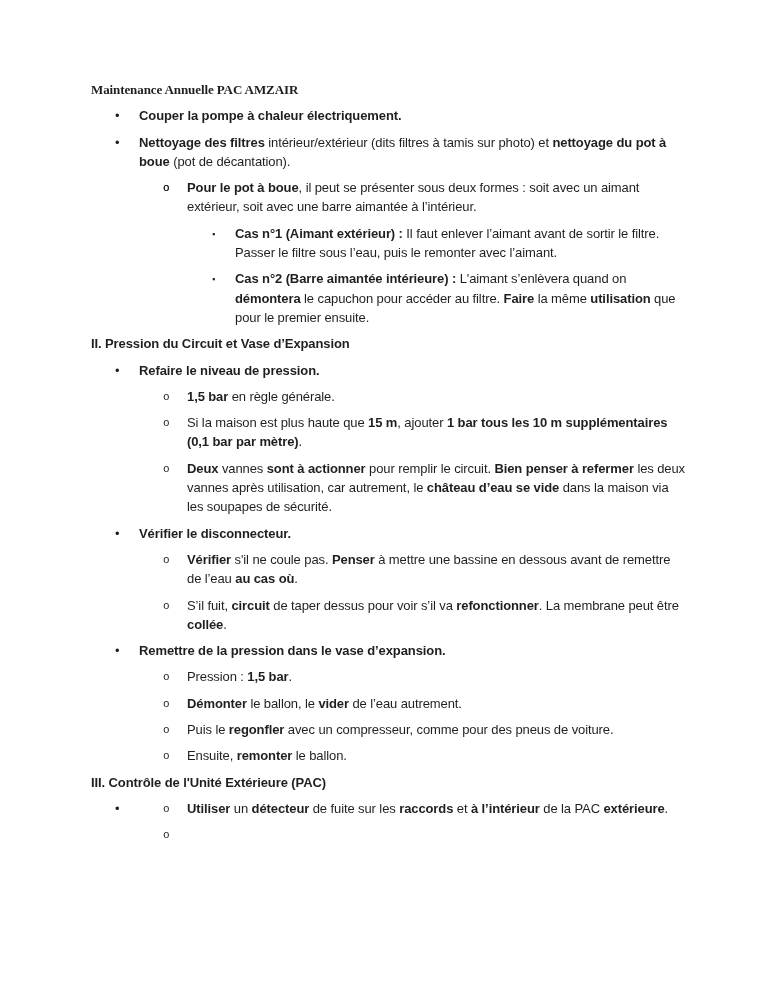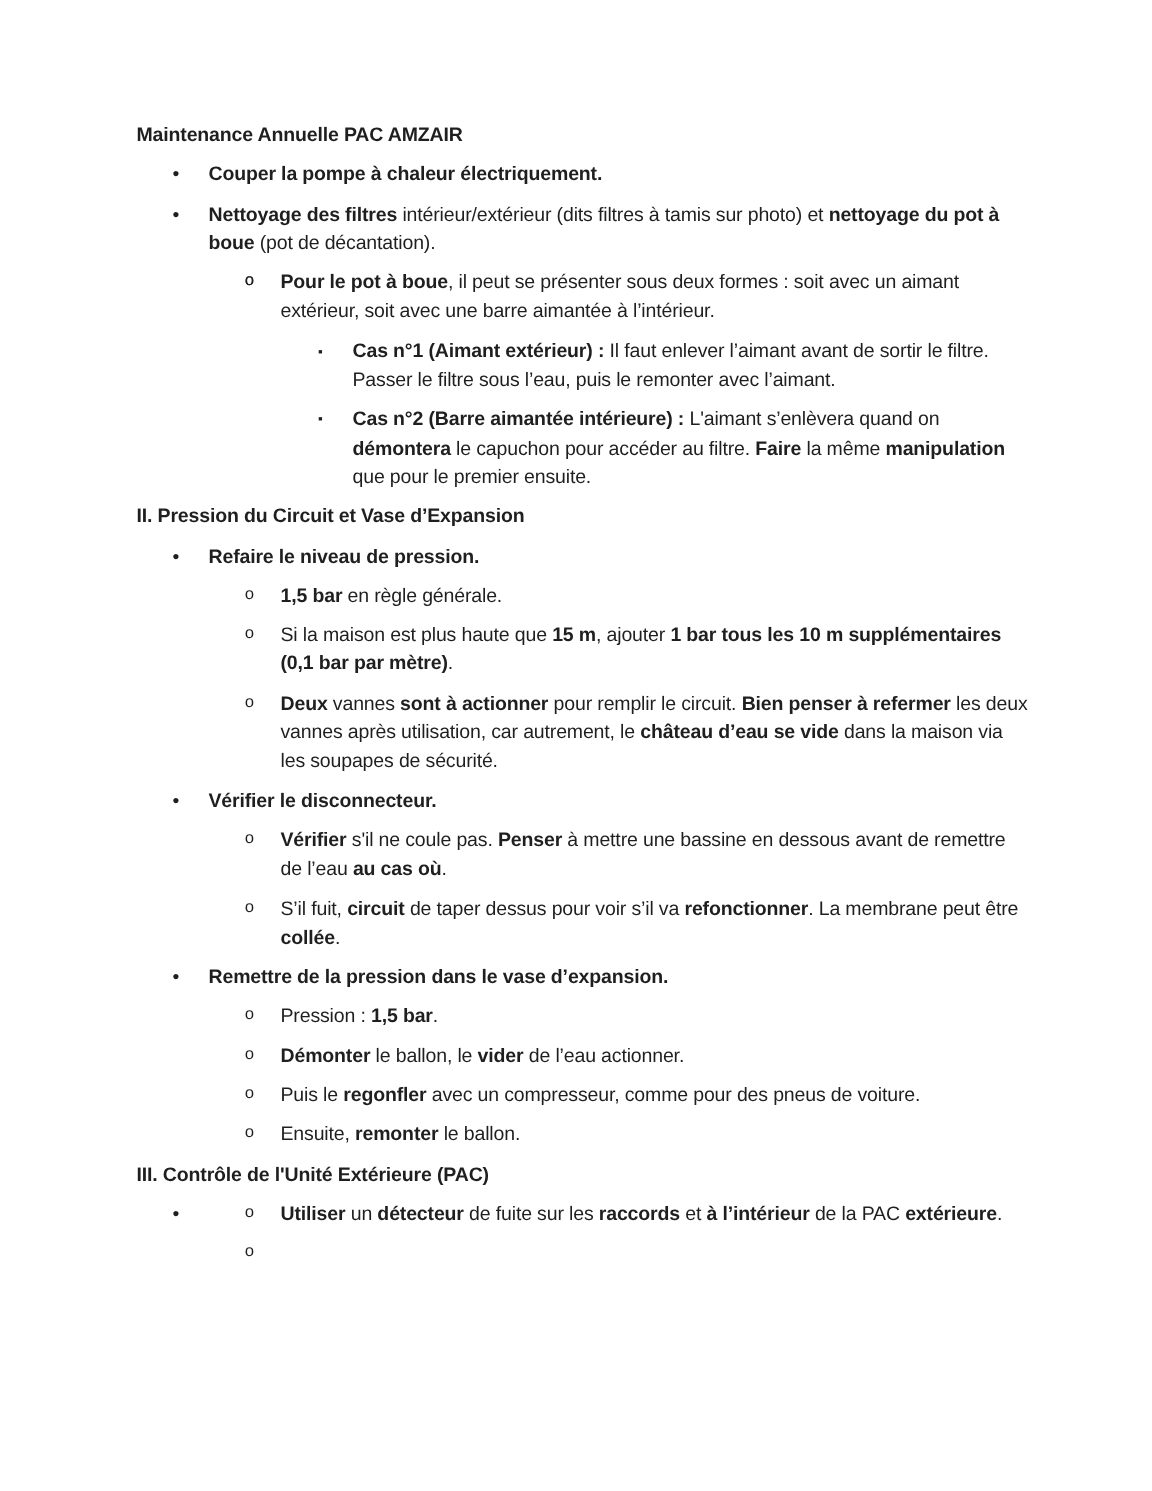--- a/index.html
+++ b/index.html
@@ -19,21 +19,21 @@
     line-height: 19.3px;
     letter-spacing: -0.1px;
     color: #1f1f1f;
     overflow: hidden;
   }
   .blk {
     position: relative;
     margin: 0 0 7px 0;
   }
   .blk b { font-weight: bold; }
-  .title  { font-weight: bold; }
+  .title  { font-weight: bold; font-family: Liberation Serif, serif; }
   .heading{ font-weight: bold; }
   .b1 { padding-left: 48px; }
   .b2 { padding-left: 96px; }
   .b3 { padding-left: 144px; }
   .marker {
     position: absolute;
     top: 0;
   }
   .m1 {
     left: 24px;
@@ -54,31 +54,31 @@
 </head>
 <body>
 
 <div class="page">
     <p class="blk title"><span><b>Maintenance Annuelle PAC AMZAIR</b></span></p>
     <p class="blk b1"><span class="marker m1">•</span><span><b>Couper la pompe à chaleur électriquement.</b></span></p>
     <p class="blk b1"><span class="marker m1">•</span><span><b>Nettoyage des filtres</b><span> intérieur/extérieur (dits filtres à tamis sur photo) et </span><b>nettoyage du pot à boue</b><span> (pot de décantation).</span></span></p>
     <p class="blk b2"><span class="marker m2">o</span></p>
     <p class="blk b2"><span class="marker m2">o</span><span><b>Pour le pot à boue</b><span>, il peut se présenter sous deux formes : soit avec un aimant extérieur, soit avec une barre aimantée à l’intérieur.</span></span></p>
     <p class="blk b3"><span class="marker m3">▪</span><span><b>Cas n°1 (Aimant extérieur) :</b><span> Il faut enlever l’aimant avant de sortir le filtre. Passer le filtre sous l’eau, puis le remonter avec l’aimant.</span></span></p>
-    <p class="blk b3"><span class="marker m3">▪</span><span><b>Cas n°2 (Barre aimantée intérieure) :</b><span> L'aimant s’enlèvera quand on </span><b>démontera</b><span> le capuchon pour accéder au filtre. </span><b>Faire</b><span> la même </span><b>manipulation</b><span> que pour le premier ensuite.</span></span></p>
+    <p class="blk b3"><span class="marker m3">▪</span><span><b>Cas n°2 (Barre aimantée intérieure) :</b><span> L'aimant s’enlèvera quand on </span><b>démontera</b><span> le capuchon pour accéder au filtre. </span><b>Faire</b><span> la même </span><b>utilisation</b><span> que pour le premier ensuite.</span></span></p>
     <p class="blk heading"><span><b>II. Pression du Circuit et Vase d’Expansion</b></span></p>
     <p class="blk b1"><span class="marker m1">•</span><span><b>Refaire le niveau de pression.</b></span></p>
     <p class="blk b2"><span class="marker m2">o</span><span><b>1,5 bar</b><span> en règle générale.</span></span></p>
     <p class="blk b2"><span class="marker m2">o</span><span><span>Si la maison est plus haute que </span><b>15 m</b><span>, ajouter </span><b>1 bar tous les 10 m supplémentaires</b><span> </span><b>(0,1 bar par mètre)</b><span>.</span></span></p>
     <p class="blk b2"><span class="marker m2">o</span><span><b>Deux</b><span> vannes </span><b>sont à actionner</b><span> pour remplir le circuit. </span><b>Bien penser à refermer</b><span> les deux vannes après utilisation, car autrement, le </span><b>château d’eau se vide</b><span> dans la maison via les soupapes de sécurité.</span></span></p>
     <p class="blk b1"><span class="marker m1">•</span><span><b>Vérifier le disconnecteur.</b></span></p>
     <p class="blk b2"><span class="marker m2">o</span><span><b>Vérifier</b><span> s'il ne coule pas. </span><b>Penser</b><span> à mettre une bassine en dessous avant de remettre de l’eau </span><b>au cas où</b><span>.</span></span></p>
     <p class="blk b2"><span class="marker m2">o</span><span><span>S’il fuit, </span><b>circuit</b><span> de taper dessus pour voir s’il va </span><b>refonctionner</b><span>. La membrane peut être </span><b>collée</b><span>.</span></span></p>
     <p class="blk b1"><span class="marker m1">•</span><span><b>Remettre de la pression dans le vase d’expansion.</b></span></p>
     <p class="blk b2"><span class="marker m2">o</span><span><span>Pression : </span><b>1,5 bar</b><span>.</span></span></p>
-    <p class="blk b2"><span class="marker m2">o</span><span><b>Démonter</b><span> le ballon, le </span><b>vider</b><span> de l’eau actionner.</span></span></p>
+    <p class="blk b2"><span class="marker m2">o</span><span><b>Démonter</b><span> le ballon, le </span><b>vider</b><span> de l’eau autrement.</span></span></p>
     <p class="blk b2"><span class="marker m2">o</span><span><span>Puis le </span><b>regonfler</b><span> avec un compresseur, comme pour des pneus de voiture.</span></span></p>
     <p class="blk b2"><span class="marker m2">o</span><span><span>Ensuite, </span><b>remonter</b><span> le ballon.</span></span></p>
     <p class="blk heading"><span><b>III. Contrôle de l'Unité Extérieure (PAC)</b></span></p>
     <p class="blk b1"><span class="marker m1">•</span></p>
     <p class="blk b2"><span class="marker m2">o</span><span><b>Utiliser</b><span> un </span><b>détecteur</b><span> de fuite sur les </span><b>raccords</b><span> et </span><b>à l’intérieur</b><span> de la PAC </span><b>extérieure</b><span>.</span></span></p>
     <p class="blk b2"><span class="marker m2">o</span></p>
   </div>
 
 </body></html>

